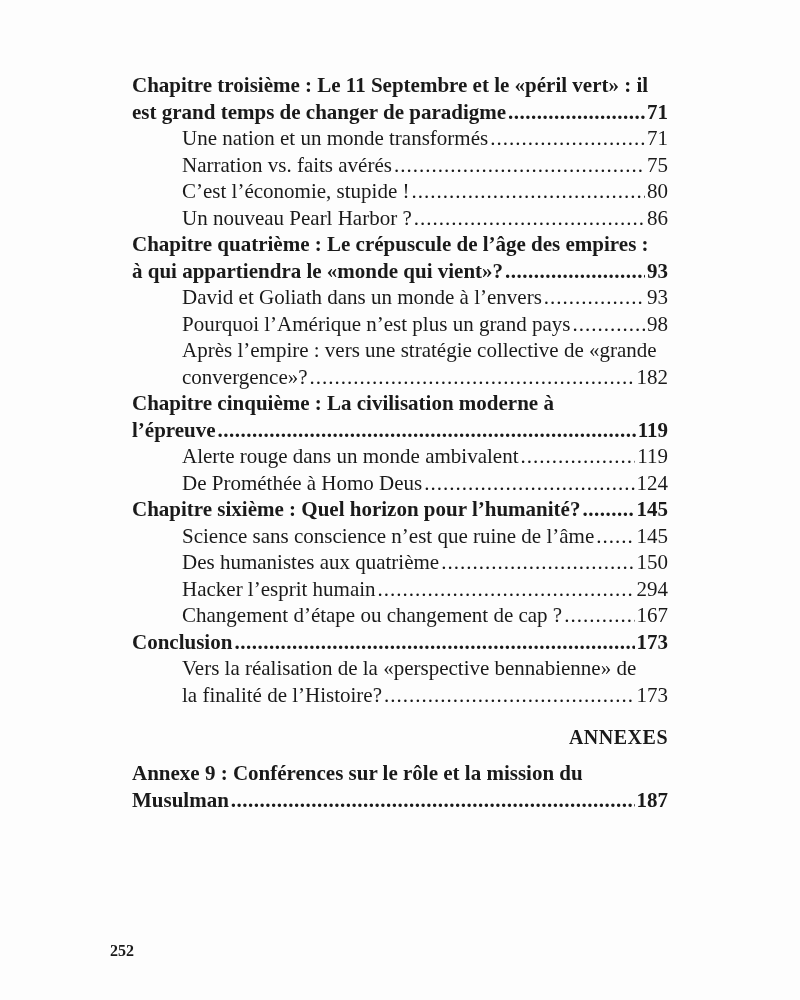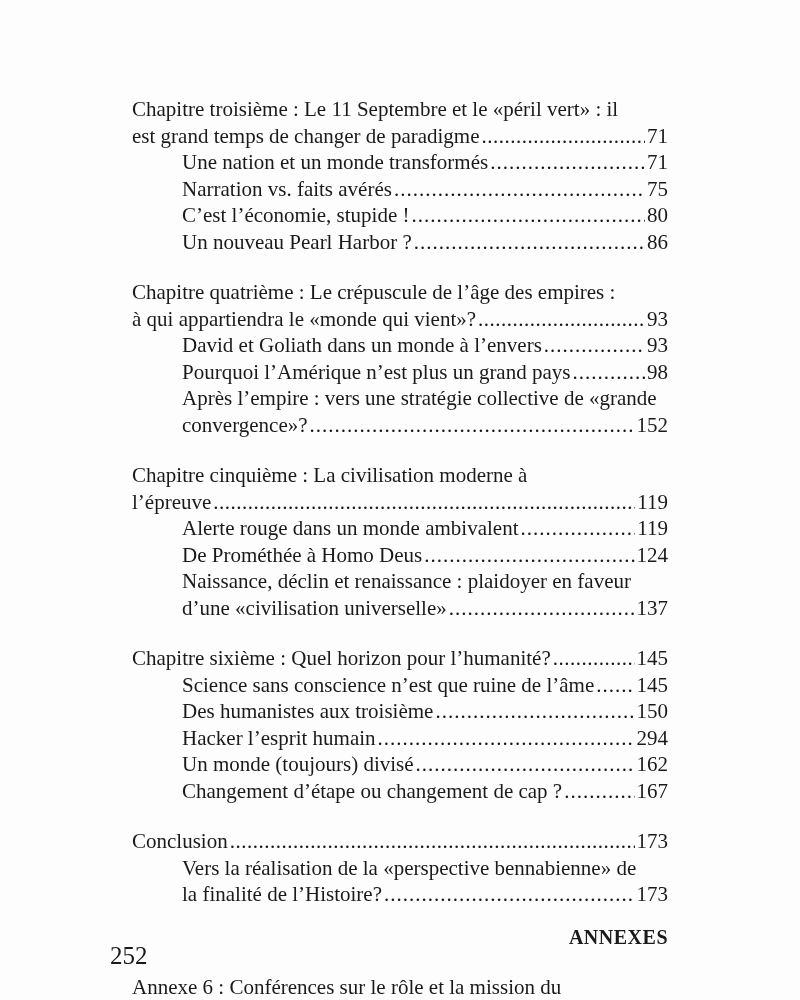--- a/index.html
+++ b/index.html
@@ -14,21 +14,21 @@
       position: absolute;
       left: 132px;
       top: 72px;
       width: 536px;
     }
     .entry {
       position: relative;
       font-size: 21px;
       line-height: 26.5px;
     }
-    .entry.chapter { font-weight: normal; margin-top: 24px; }
+    .entry.chapter { font-weight: bold; }
     .entry.section { padding-left: 50px; }
     .line {
       display: flex;
       align-items: flex-end;
       white-space: nowrap;
     }
     .line .text { flex: 0 0 auto; }
     .line .leader {
       flex: 1 1 auto;
       overflow: hidden;
@@ -45,22 +45,22 @@
       font-weight: bold;
       font-size: 20px;
       letter-spacing: 0.5px;
       margin: 16px 0 10px 0;
       line-height: 26px;
     }
     .folio {
       position: absolute;
       left: 110px;
       top: 942px;
-      font-size: 25px;
-      font-weight: normal;
+      font-size: 16px;
+      font-weight: bold;
     }
   </style>
 </head>
 <body>
 
 <div class="page">
   <div id="toc-main">
       <div class="entry chapter">
         <div class="wrap-line">Chapitre troisième : Le 11 Septembre et le «péril vert» : il</div>
         <div class="line">
@@ -117,21 +117,21 @@
           <span class="text">Pourquoi l’Amérique n’est plus un grand pays</span>
           <span class="leader"></span>
           <span class="pg">98</span>
         </div>
       </div>
       <div class="entry section">
         <div class="wrap-line">Après l’empire : vers une stratégie collective de «grande</div>
         <div class="line">
           <span class="text">convergence»?</span>
           <span class="leader"></span>
-          <span class="pg">152</span>
+          <span class="pg">182</span>
         </div>
       </div>
       <div class="entry chapter">
         <div class="wrap-line">Chapitre cinquième : La civilisation moderne à</div>
         <div class="line">
           <span class="text">l’épreuve</span>
           <span class="leader"></span>
           <span class="pg">119</span>
         </div>
       </div>
@@ -142,61 +142,46 @@
           <span class="pg">119</span>
         </div>
       </div>
       <div class="entry section">
         <div class="line">
           <span class="text">De Prométhée à Homo Deus</span>
           <span class="leader"></span>
           <span class="pg">124</span>
         </div>
       </div>
-      <div class="entry section">
-        <div class="wrap-line">Naissance, déclin et renaissance : plaidoyer en faveur</div>
-        <div class="line">
-          <span class="text">d’une «civilisation universelle»</span>
-          <span class="leader"></span>
-          <span class="pg">137</span>
-        </div>
-      </div>
       <div class="entry chapter">
         <div class="line">
           <span class="text">Chapitre sixième : Quel horizon pour l’humanité?</span>
           <span class="leader"></span>
           <span class="pg">145</span>
         </div>
       </div>
       <div class="entry section">
         <div class="line">
           <span class="text">Science sans conscience n’est que ruine de l’âme</span>
           <span class="leader"></span>
           <span class="pg">145</span>
         </div>
       </div>
       <div class="entry section">
         <div class="line">
-          <span class="text">Des humanistes aux troisième</span>
+          <span class="text">Des humanistes aux quatrième</span>
           <span class="leader"></span>
           <span class="pg">150</span>
         </div>
       </div>
       <div class="entry section">
         <div class="line">
           <span class="text">Hacker l’esprit humain</span>
           <span class="leader"></span>
           <span class="pg">294</span>
-        </div>
-      </div>
-      <div class="entry section">
-        <div class="line">
-          <span class="text">Un monde (toujours) divisé</span>
-          <span class="leader"></span>
-          <span class="pg">162</span>
         </div>
       </div>
       <div class="entry section">
         <div class="line">
           <span class="text">Changement d’étape ou changement de cap ?</span>
           <span class="leader"></span>
           <span class="pg">167</span>
         </div>
       </div>
       <div class="entry chapter">
@@ -211,21 +196,21 @@
         <div class="line">
           <span class="text">la finalité de l’Histoire?</span>
           <span class="leader"></span>
           <span class="pg">173</span>
         </div>
       </div>
     </div>
   <div class="annexes-heading">ANNEXES</div>
   <div id="toc-annexes">
       <div class="entry chapter">
-        <div class="wrap-line">Annexe 6 : Conférences sur le rôle et la mission du</div>
+        <div class="wrap-line">Annexe 9 : Conférences sur le rôle et la mission du</div>
         <div class="line">
           <span class="text">Musulman</span>
           <span class="leader"></span>
           <span class="pg">187</span>
         </div>
       </div>
     </div>
 </div>
 
 <div class="folio">252</div>

